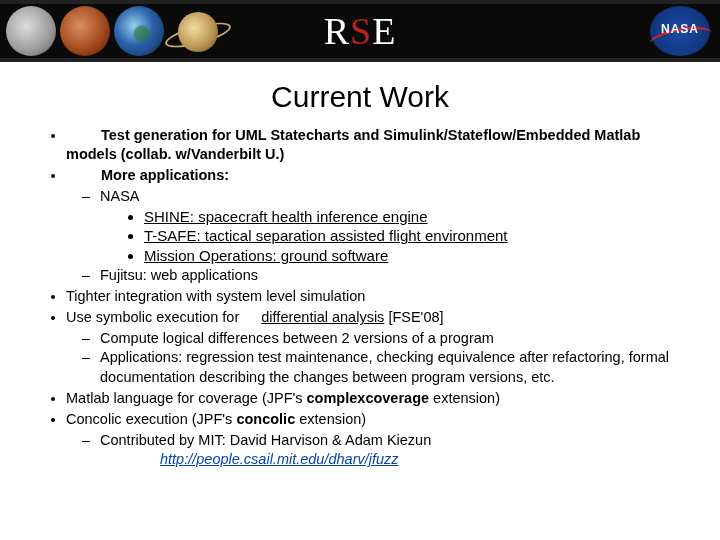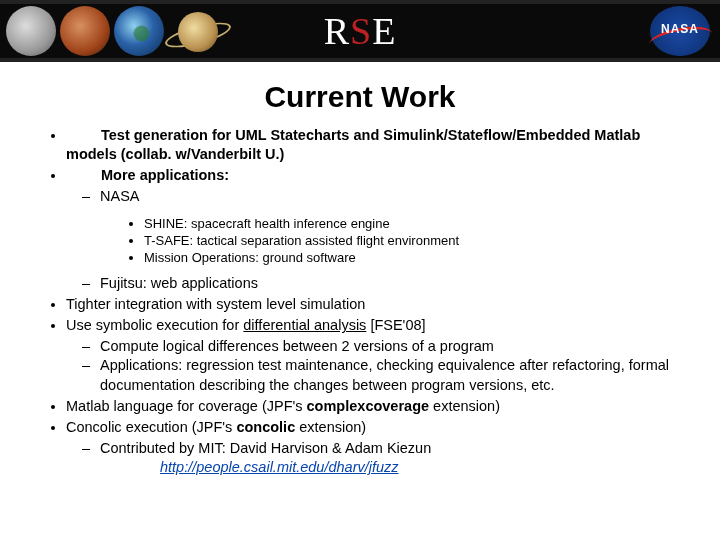--- a/index.html
+++ b/index.html
@@ -21,30 +21,30 @@
   .earth::after { content:""; position:absolute; inset:0; border-radius:50%; background: radial-gradient(circle at 55% 55%, rgba(40,120,40,.6) 0 18%, transparent 22%); }
   .saturn-wrap { position: relative; width: 60px; height: 54px; }
   .saturn { position:absolute; top:8px; left:10px; width:40px; height:40px; border-radius:50%; background: radial-gradient(circle at 40% 40%, #f0dca0, #b89050 60%, #5a3c18);}
   .ring { position:absolute; top:22px; left:-4px; width:68px; height:18px; border:2px solid #c8b070; border-radius:50%; transform: rotate(-15deg);}
   .rse-logo { position: absolute; left: 50%; top: 50%; transform: translate(-50%, -50%); color: #fff; font-family: "Times New Roman", Georgia, serif; font-size: 38px; letter-spacing: 1px; display: flex; align-items: baseline; }
   .rse-logo .s { color: #b22; }
   .nasa-badge { position: absolute; right: 10px; top: 6px; width: 60px; height: 50px; border-radius: 50%; background: radial-gradient(circle at 50% 50%, #1a4aa8, #0b2d6a);}
   .nasa-badge::before { content:""; position:absolute; left:-2px; top:22px; width:64px; height:8px; border-top:3px solid #d22; border-radius: 50% 50% 0 0 / 100% 100% 0 0; transform: rotate(-10deg);}
   .nasa-text { position:absolute; width:100%; text-align:center; top:16px; color:#fff; font-weight:bold; font-size:12px; letter-spacing:1px;}
 
-  .title { text-align: center; font-size: 30px; font-weight: 700; margin: 18px 0 12px; font-family: Arial, sans-serif; }
+  .title { text-align: center; font-size: 30px; font-weight: 400; margin: 18px 0 12px; font-family: Arial, sans-serif; }
 
   .content { padding: 0 26px 0 26px; font-size: 14.5px; line-height: 1.32; }
   ul.lvl1 { list-style: disc; padding-left: 40px; }
   ul.lvl1 > li { margin-bottom: 2px; }
   ul.lvl1 > li.bold > .litext { font-weight: bold; margin-left: 35px; }
   ul.lvl2 { list-style: none; padding-left: 34px; margin: 2px 0; }
   ul.lvl2 > li::before { content: "–"; display:inline-block; width: 18px; margin-left:-18px;}
-  ul.lvl3 { list-style: disc; padding-left: 44px; margin: 8px 0; font-size: 13px; }
-  .underline { text-decoration: underline; }
+  ul.lvl3 { list-style: disc; padding-left: 44px; margin: 0 0; font-size: 15px; text-decoration: underline; }
+  .underline { text-decoration: underline; margin-left: 18px; }
   a.link { color: #0645ad; text-decoration: underline; }
   .indent-link { padding-left: 60px; display:block;font-style:italic; }
 </style>
 </head>
 <body>
 
 <div class="slide">
 
   <div class="header-banner">
     <div class="banner-stripe top"></div>

